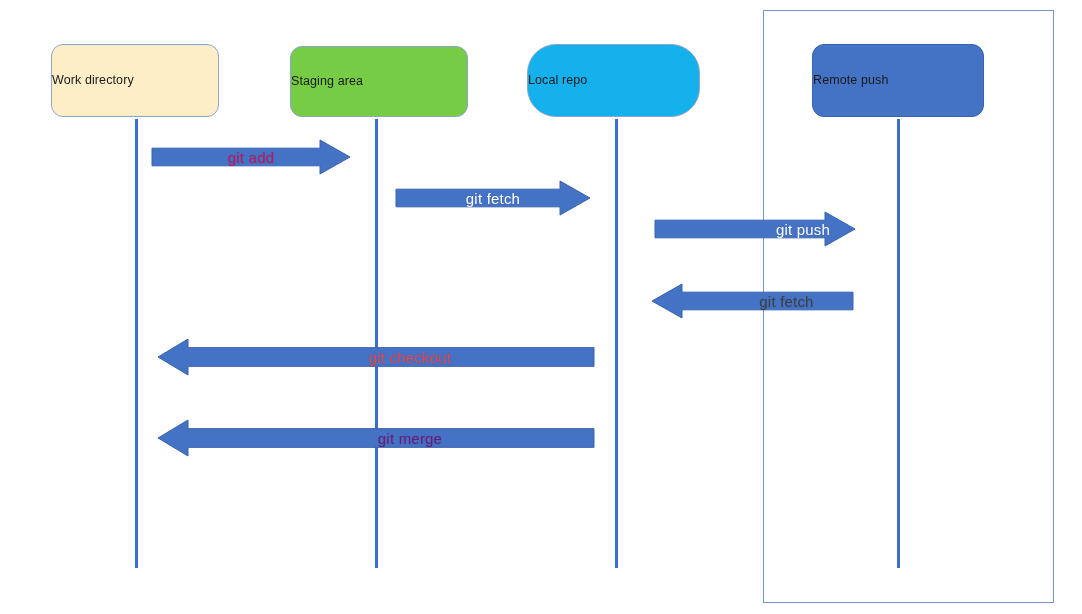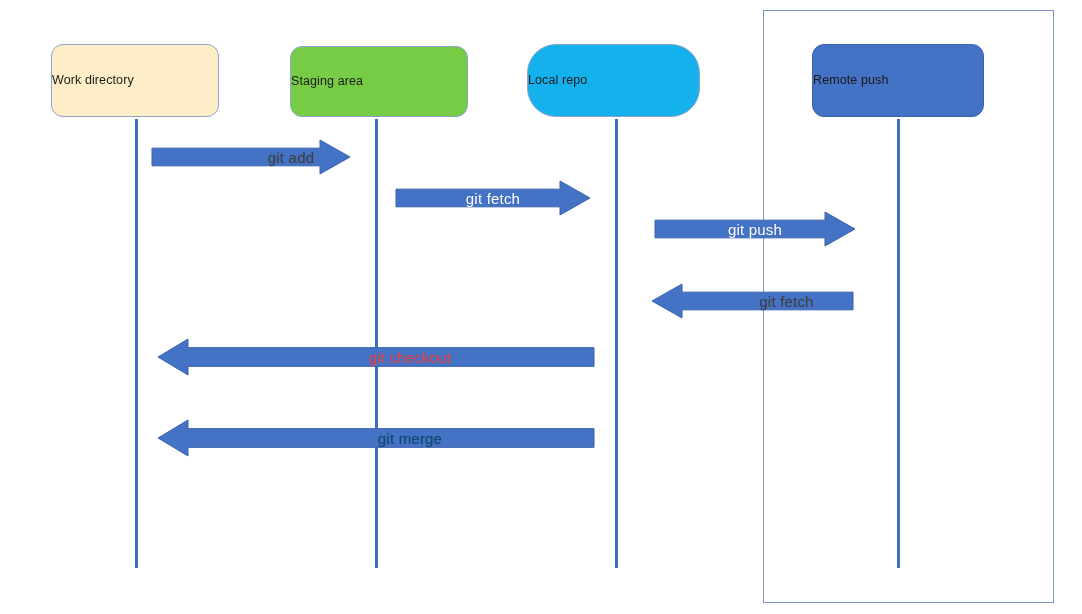--- a/index.html
+++ b/index.html
@@ -103,47 +103,47 @@
       <div class="node" style="left: 812px; top: 44px; width: 172px; height: 73px; background: rgb(68, 114, 196); border-color: rgb(58, 99, 174);">
         <span>Remote push</span>
       </div>
     </div>
 
   <div id="arrows">
       <div class="arrow ltr" style="left: 152px; top: 140px; width: 198px; height: 34px;">
         <svg width="198" height="34" viewBox="0 0 198 34">
           <polygon points="0,8.16 168,8.16 168,0 198,17 168,34 168,25.84 0,25.84" fill="#4472c4" stroke="#3a63ae" stroke-width="1" stroke-linejoin="miter"></polygon>
         </svg>
-        <div class="arrow-label" style="color: #404040; padding-left: 40px;">git add</div>
+        <div class="arrow-label" style="color: #be185d;">git add</div>
       </div>
       <div class="arrow ltr" style="left: 396px; top: 181px; width: 194px; height: 34px;">
         <svg width="194" height="34" viewBox="0 0 194 34">
           <polygon points="0,8.16 164,8.16 164,0 194,17 164,34 164,25.84 0,25.84" fill="#4472c4" stroke="#3a63ae" stroke-width="1" stroke-linejoin="miter"></polygon>
         </svg>
         <div class="arrow-label" style="color: rgb(255, 255, 255);">git fetch</div>
       </div>
       <div class="arrow ltr" style="left: 655px; top: 212px; width: 200px; height: 34px;">
         <svg width="200" height="34" viewBox="0 0 200 34">
           <polygon points="0,8.16 170,8.16 170,0 200,17 170,34 170,25.84 0,25.84" fill="#4472c4" stroke="#3a63ae" stroke-width="1" stroke-linejoin="miter"></polygon>
         </svg>
-        <div class="arrow-label" style="color: rgb(255, 255, 255);">git push</div>
+        <div class="arrow-label" style="color: rgb(255, 255, 255); padding-left: 48px;">git push</div>
       </div>
       <div class="arrow rtl" style="left: 652px; top: 284px; width: 201px; height: 34px;">
         <svg width="201" height="34" viewBox="0 0 201 34">
           <polygon points="201,8.16 30,8.16 30,0 0,17 30,34 30,25.84 201,25.84" fill="#4472c4" stroke="#3a63ae" stroke-width="1" stroke-linejoin="miter"></polygon>
         </svg>
         <div class="arrow-label" style="color: #404040;">git fetch</div>
       </div>
       <div class="arrow rtl" style="left: 158px; top: 339px; width: 436px; height: 36px;">
         <svg width="436" height="36" viewBox="0 0 436 36">
           <polygon points="436,8.64 30,8.64 30,0 0,18 30,36 30,27.36 436,27.36" fill="#4472c4" stroke="#3a63ae" stroke-width="1" stroke-linejoin="miter"></polygon>
         </svg>
         <div class="arrow-label" style="color: #ef4444;">git checkout</div>
       </div>
       <div class="arrow rtl" style="left: 158px; top: 420px; width: 436px; height: 36px;">
         <svg width="436" height="36" viewBox="0 0 436 36">
           <polygon points="436,8.64 30,8.64 30,0 0,18 30,36 30,27.36 436,27.36" fill="#4472c4" stroke="#3a63ae" stroke-width="1" stroke-linejoin="miter"></polygon>
         </svg>
-        <div class="arrow-label" style="color: #0c4a6e;">git merge</div>
+        <div class="arrow-label" style="color: #701a75;">git merge</div>
       </div>
     </div>
 
 </div>
 
 </body></html>

